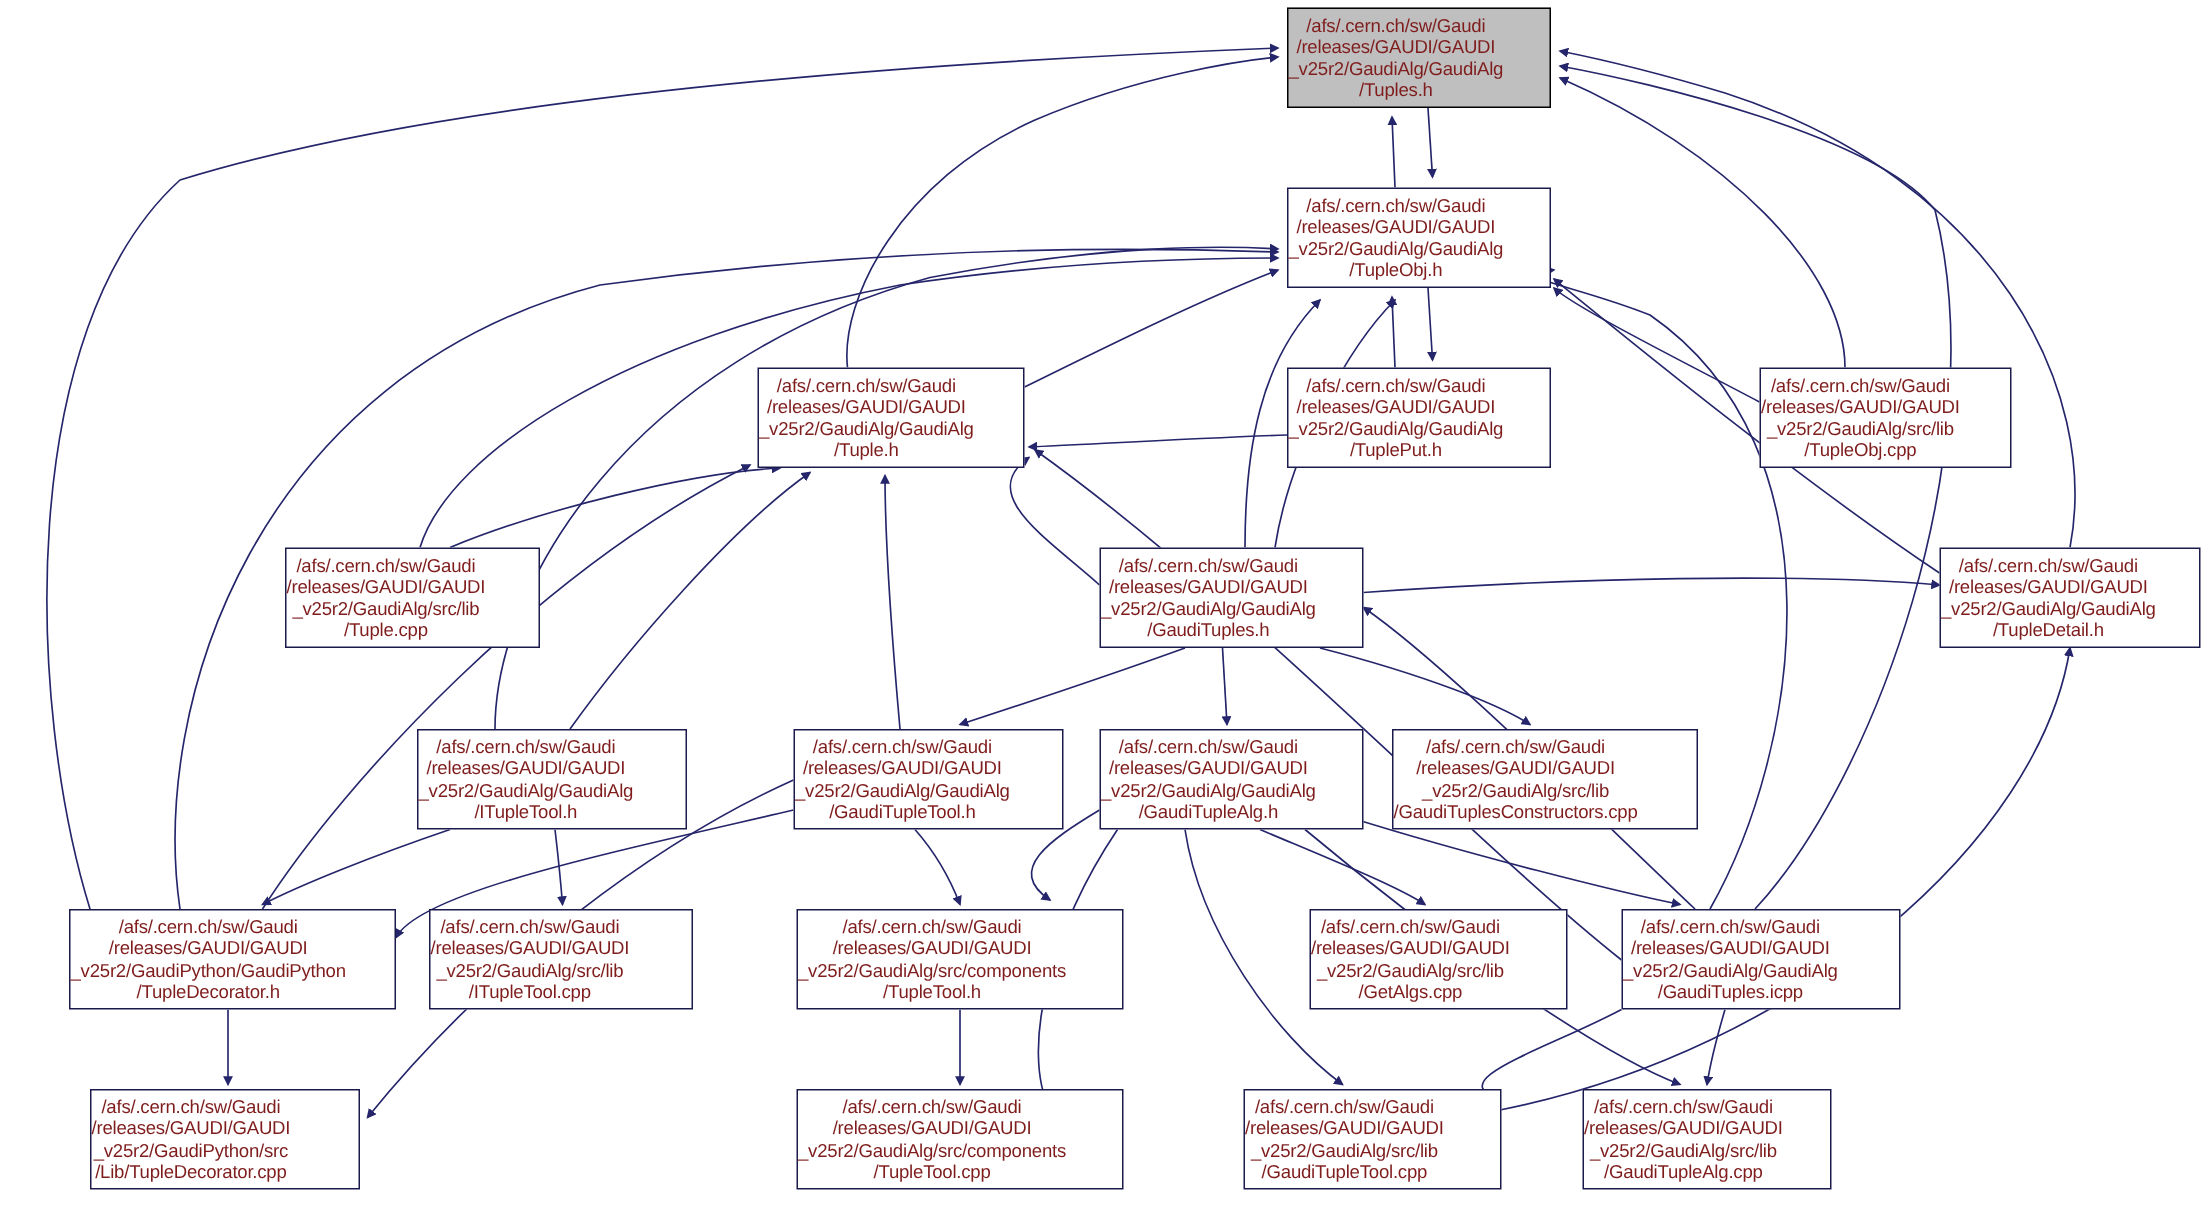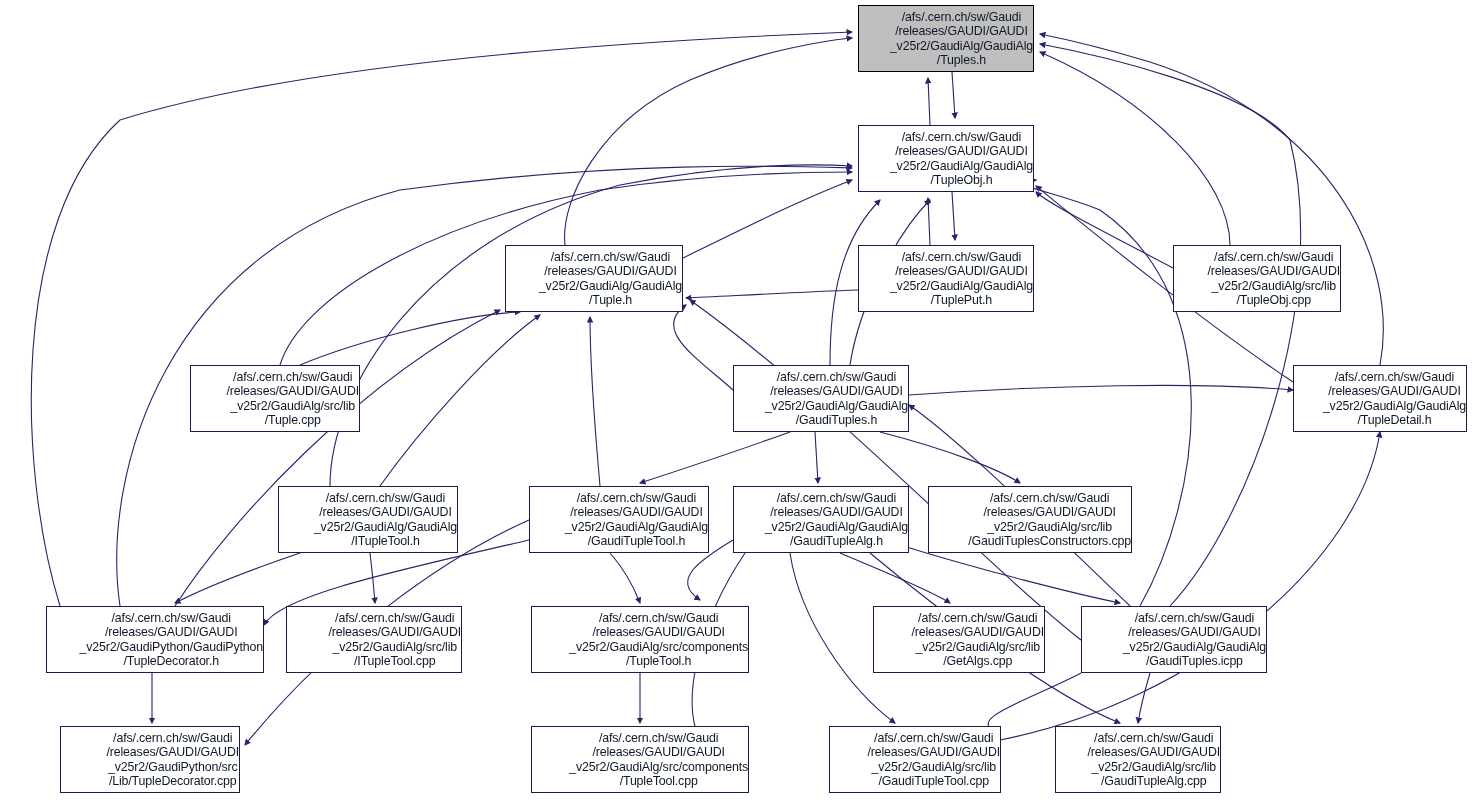--- a/index.html
+++ b/index.html
@@ -27,24 +27,24 @@
     left: 0;
     top: 0;
     width: 1472px;
     height: 803px;
   }
   .gnode {
     position: absolute;
     box-sizing: border-box;
     border: 1px solid #1a1a4d;
     background: #ffffff;
-    color: #0f172a;
+    color: #7f1d1d;
     display: flex;
     align-items: center;
-    justify-content: flex-end;
+    justify-content: flex-start;
     text-align: center;
     line-height: 14.4px;
     font-size: 12.4px;
     white-space: pre;
     letter-spacing: -0.15px;
   }
   .gnode.current {
     background: #bfbfbf;
     border: 1px solid #000000;
   }

